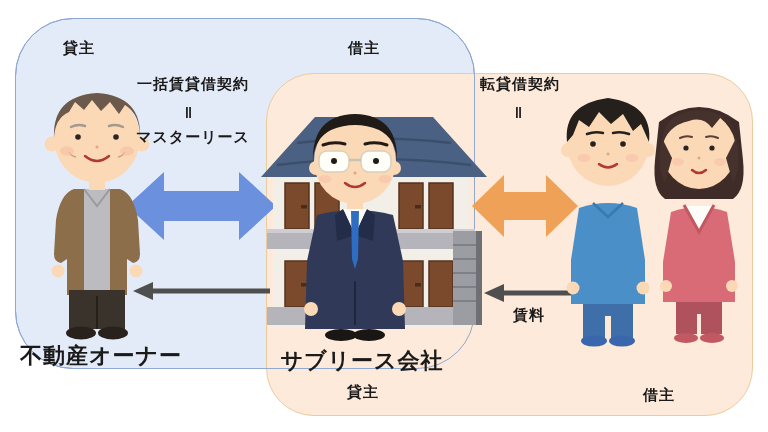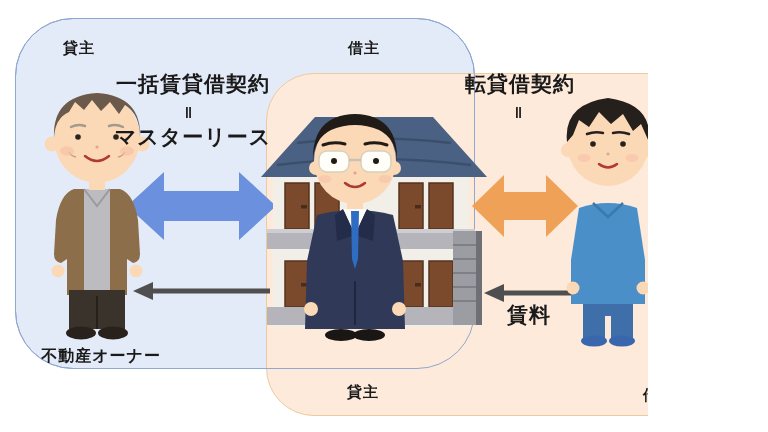--- a/index.html
+++ b/index.html
@@ -1,17 +1,17 @@
 <!DOCTYPE html>
 <html><head>
 <meta charset="utf-8">
 <style>
   html,body{margin:0;padding:0;background:#ffffff;}
   .canvas{
-    position:relative;width:648px;height:432px;background:#ffffff;overflow:hidden;
+    position:relative;width:768px;height:432px;background:#ffffff;overflow:hidden;
     font-family:"Liberation Sans","DejaVu Sans",sans-serif;
   }
   .panel{position:absolute;box-sizing:border-box;}
   .panel-blue{
     left:15px;top:18px;width:460px;height:351px;
     background:#e4ebf8;border:1.5px solid #8fa8cf;border-radius:58px;
     z-index:1;
   }
   .panel-orange{
     left:266px;top:73px;width:487px;height:343px;
@@ -21,25 +21,25 @@
   .panel-blue-outline{
     left:15px;top:18px;width:460px;height:351px;
     background:transparent;border:1.5px solid #8fa8cf;border-radius:58px;
     z-index:3;
   }
   .overlay{position:absolute;left:0;top:0;z-index:4;}
   .figure{position:absolute;z-index:5;}
   .lbl{
     position:absolute;transform:translate(-50%,-50%);
     white-space:nowrap;color:#1a1a1a;z-index:6;
-    font-weight:700;font-size:21px;letter-spacing:1px;
+    font-weight:700;font-size:15px;letter-spacing:1px;
   }
   .role{font-weight:600;font-size:15px;}
   .eq{font-size:15px;}
-  .caption{font-size:16px;}
+  .caption{font-size:22px;}
 </style>
 </head>
 <body>
 
 <div class="canvas">
 
   <div class="panel panel-blue"></div>
   <div class="panel panel-orange"></div>
   <div class="panel panel-blue-outline"></div>
 
@@ -201,16 +201,17 @@
   <div class="lbl" style="left:193px;top:84px">一括賃貸借契約</div>
   <div class="lbl eq" style="left:189px;top:112px">‖</div>
   <div class="lbl" style="left:520px;top:84px">転貸借契約</div>
 
   <div class="lbl" style="left:193px;top:137px">マスターリース</div>
   <div class="lbl eq" style="left:519px;top:112px">‖</div>
 
   <div class="lbl" style="left:529px;top:315px">賃料</div>
 
   <div class="lbl caption" style="left:101px;top:356px">不動産オーナー</div>
+  <div class="lbl caption" style="left:362px;top:361px">サブリース会社</div>
   <div class="lbl role" style="left:363px;top:392px">貸主</div>
   <div class="lbl role" style="left:659px;top:395px">借主</div>
 
 </div>
 
 </body></html>

